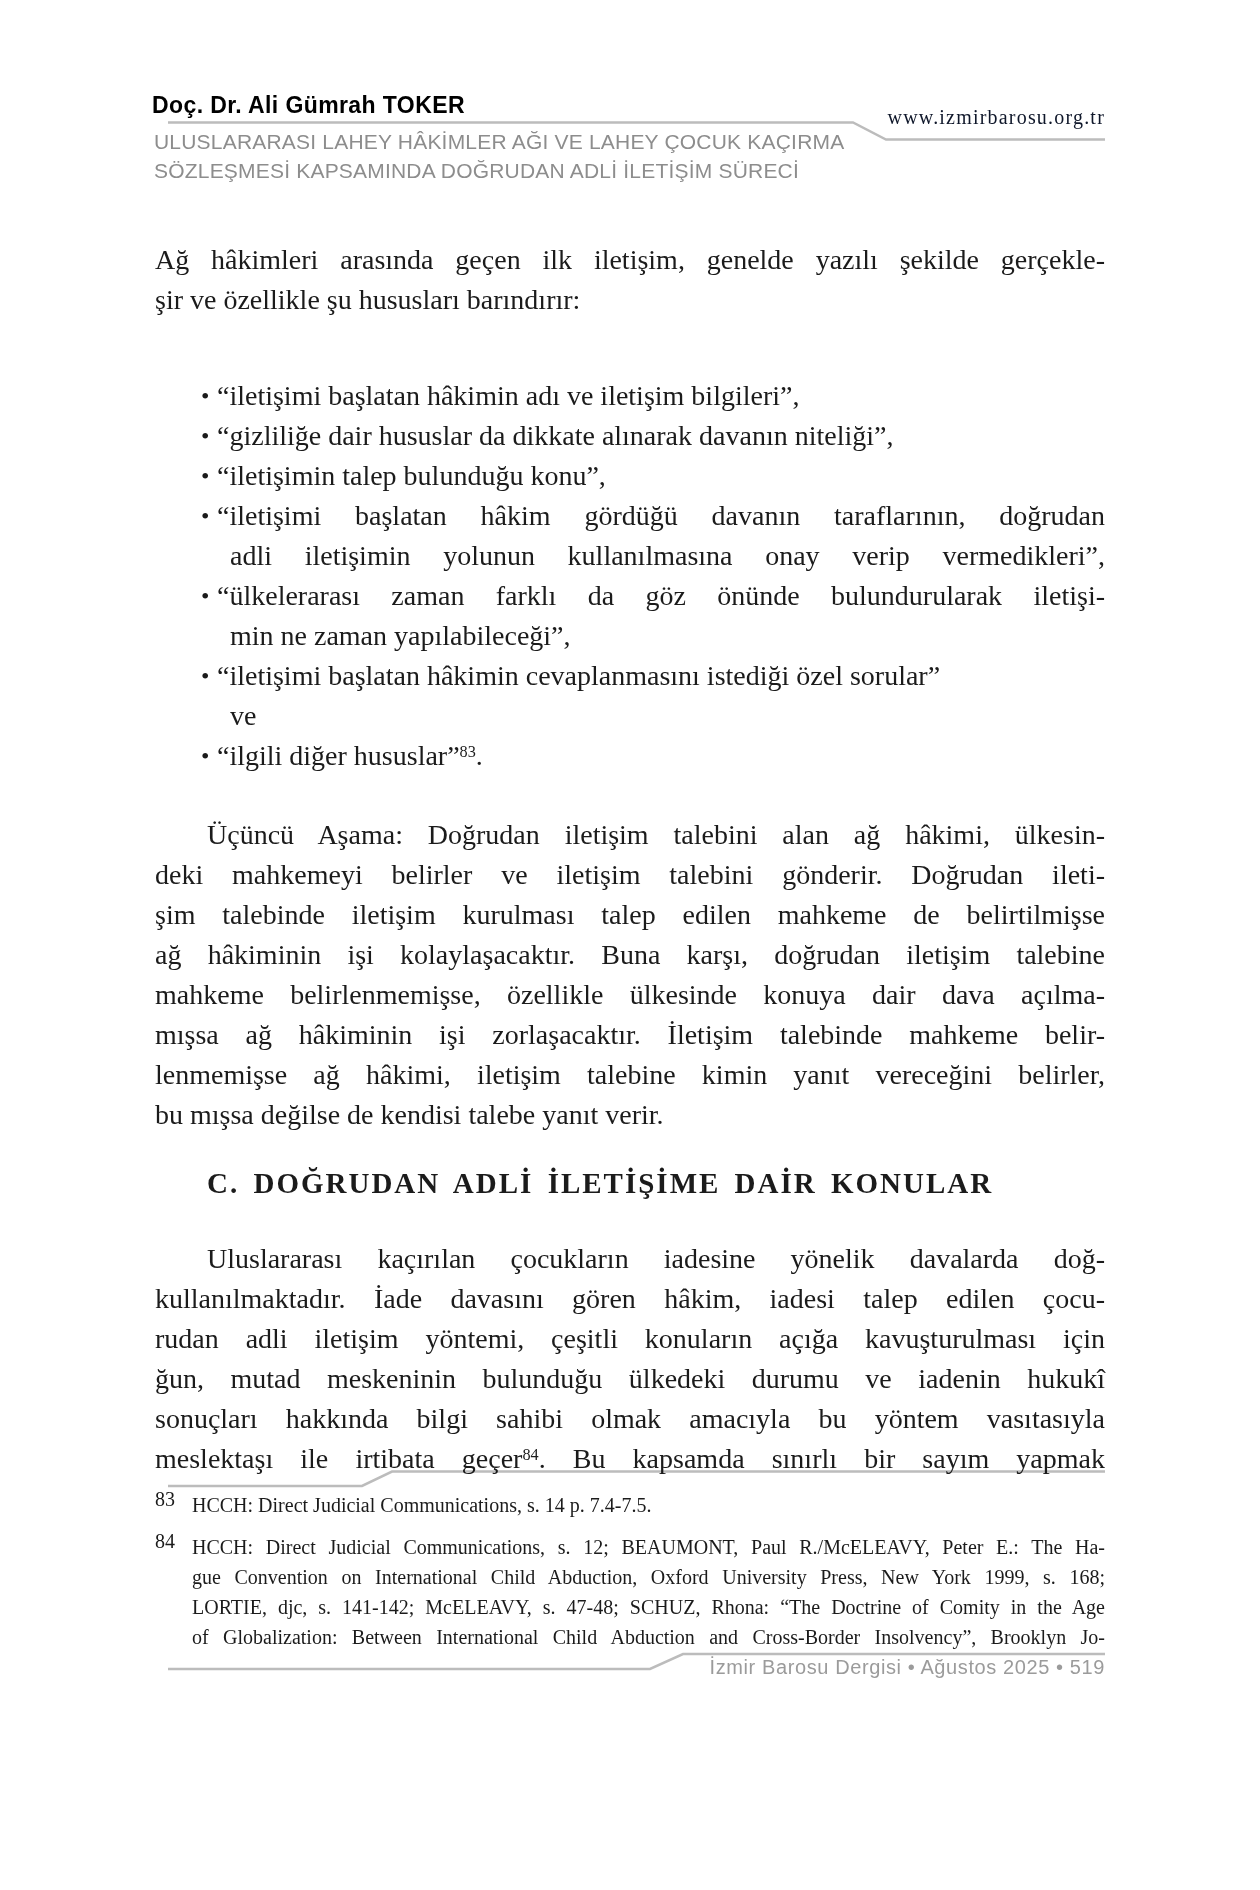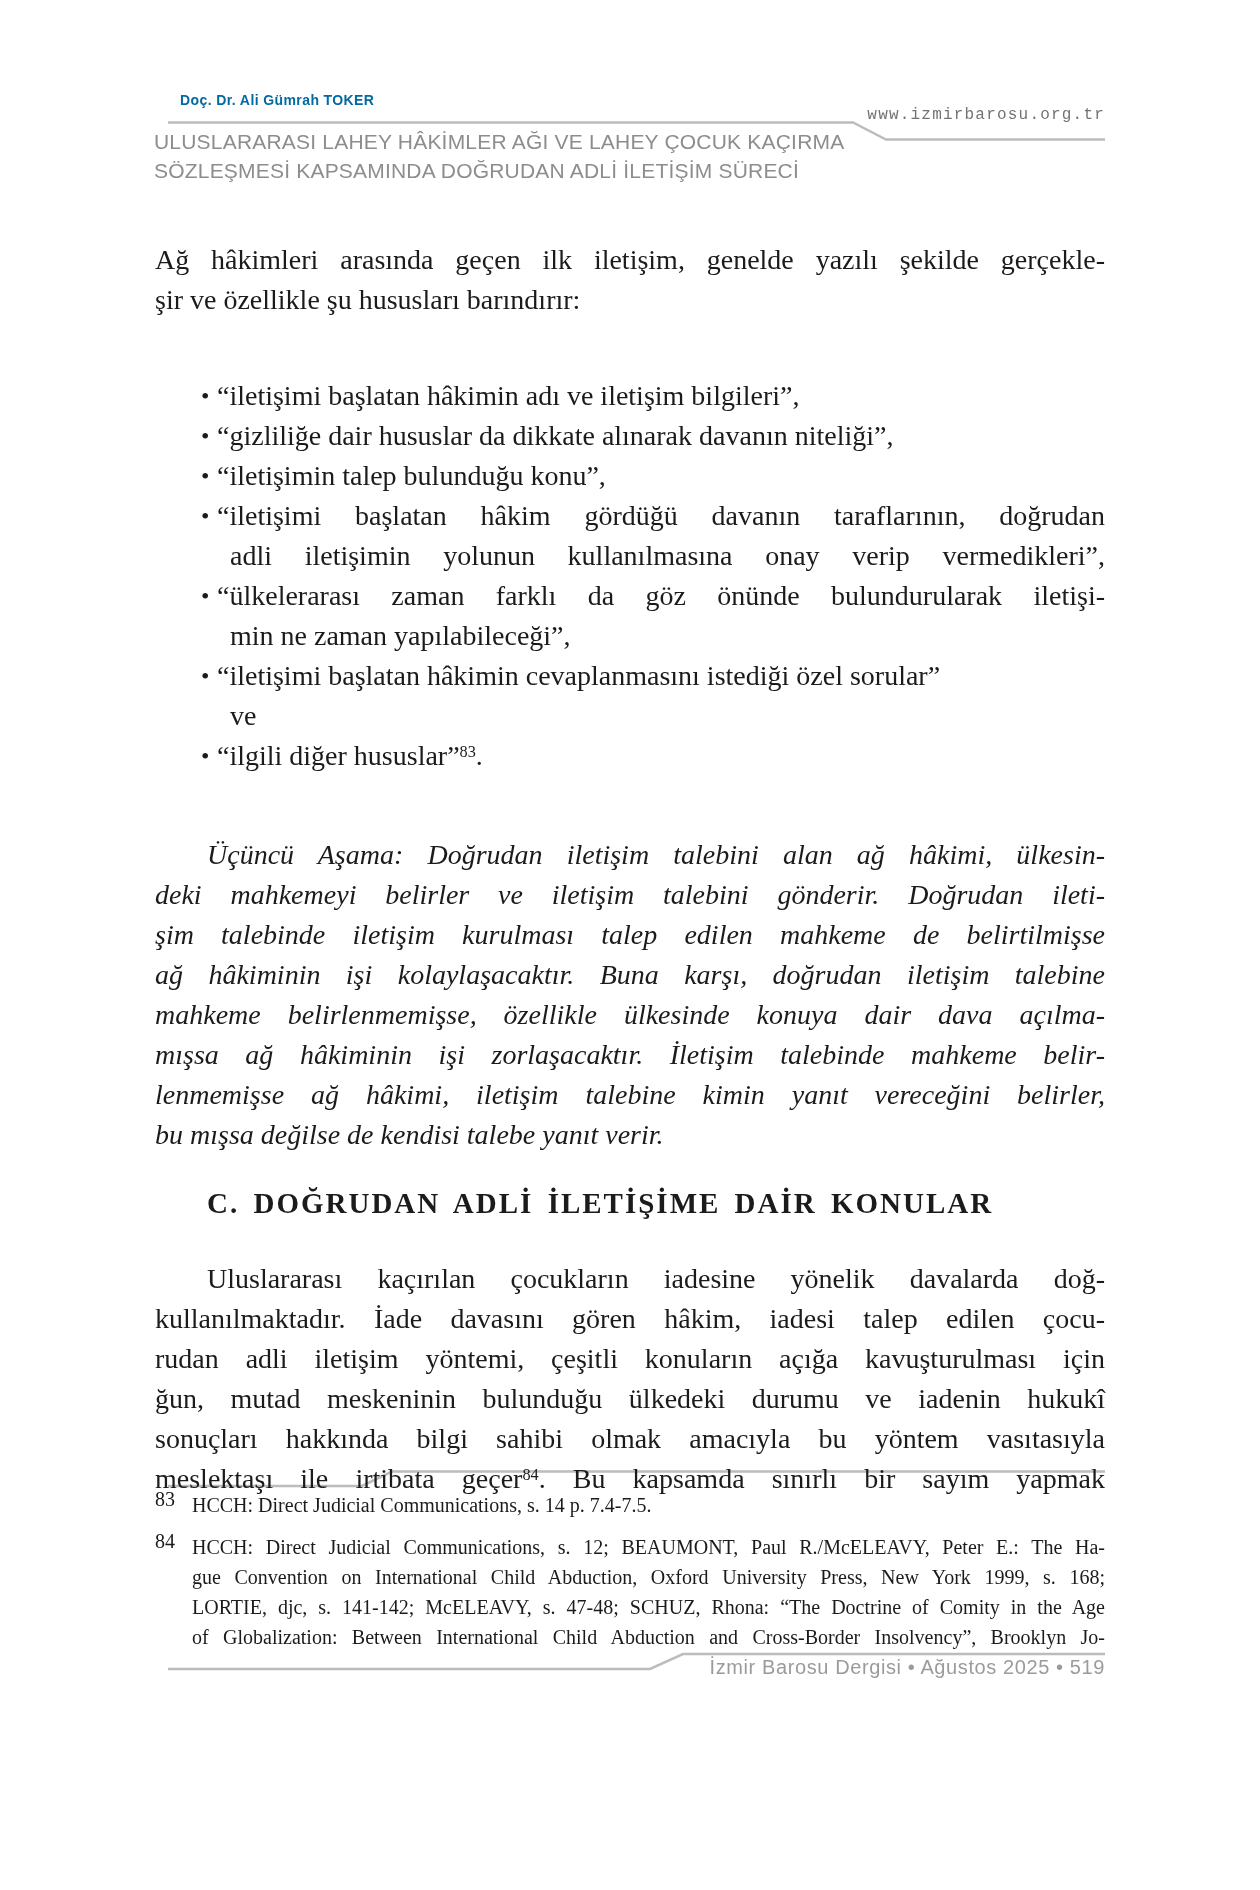--- a/index.html
+++ b/index.html
@@ -6,28 +6,28 @@
   .page {
     position:relative; width:1260px; height:1890px; background:#ffffff;
     overflow:hidden; font-family:"Liberation Serif", serif; color:#1b1b1b;
     margin:0 auto;
   }
   .rules { position:absolute; left:0; top:0; pointer-events:none; }
   .rules polyline { fill:none; stroke:#bcbcbc; stroke-width:2.5; }
 
   
   .author {
-    position:absolute; left:180px; top:92px;
+    position:absolute; left:152px; top:92px;
     font-family:"Liberation Sans", sans-serif; font-weight:bold;
-    font-size:14px; color:#0369a1; letter-spacing:0.4px;
+    font-size:23px; color:#000000; letter-spacing:0.4px;
   }
   .website {
     position:absolute; right:155px; top:106px;
-    font-family:Liberation Mono, monospace; font-size:16px;
-    color:#737373; letter-spacing:1.2px;
+    font-family:Liberation Serif, serif; font-size:20px;
+    color:#0f172a; letter-spacing:1.2px;
   }
   .title {
     position:absolute; left:154px; top:127px; width:800px;
     font-family:"Liberation Sans", sans-serif; font-size:21px;
     color:#8d8d8d; letter-spacing:0.2px; line-height:29px;
   }
 
   
   .content { position:absolute; left:155px; top:240px; width:950px; font-size:28px; line-height:40px; }
 
@@ -36,21 +36,21 @@
   .justify-all .jline.last { text-align-last:justify; }
   .no-stretch .jline { text-align-last:left; }
 
   sup { font-size:0.58em; vertical-align:baseline; position:relative; top:-0.5em; line-height:0; }
 
   .bullets { margin-top:56px; }
   .bullet { position:relative; padding-left:75px; }
   .bullet .dot { position:absolute; left:46px; top:0; font-size:24px; }
   .btext > .jline:first-child { margin-left:-13px; }
 
-  .para.p2 { margin-top:59px;font-style:italic; }
+  .para.p2 { margin-top:39px; }
   .para.p3 { margin-top:36px; }
   .indent > .jline:first-child { text-indent:52px; }
 
   .heading {
     margin:28px 0 0 52px; font-size:29px; font-weight:bold;
     letter-spacing:2px; word-spacing:5px; line-height:40px;
   }
 
   
   .footnotes { position:absolute; left:155px; top:1490px; width:950px; font-size:20px; line-height:30px; }

